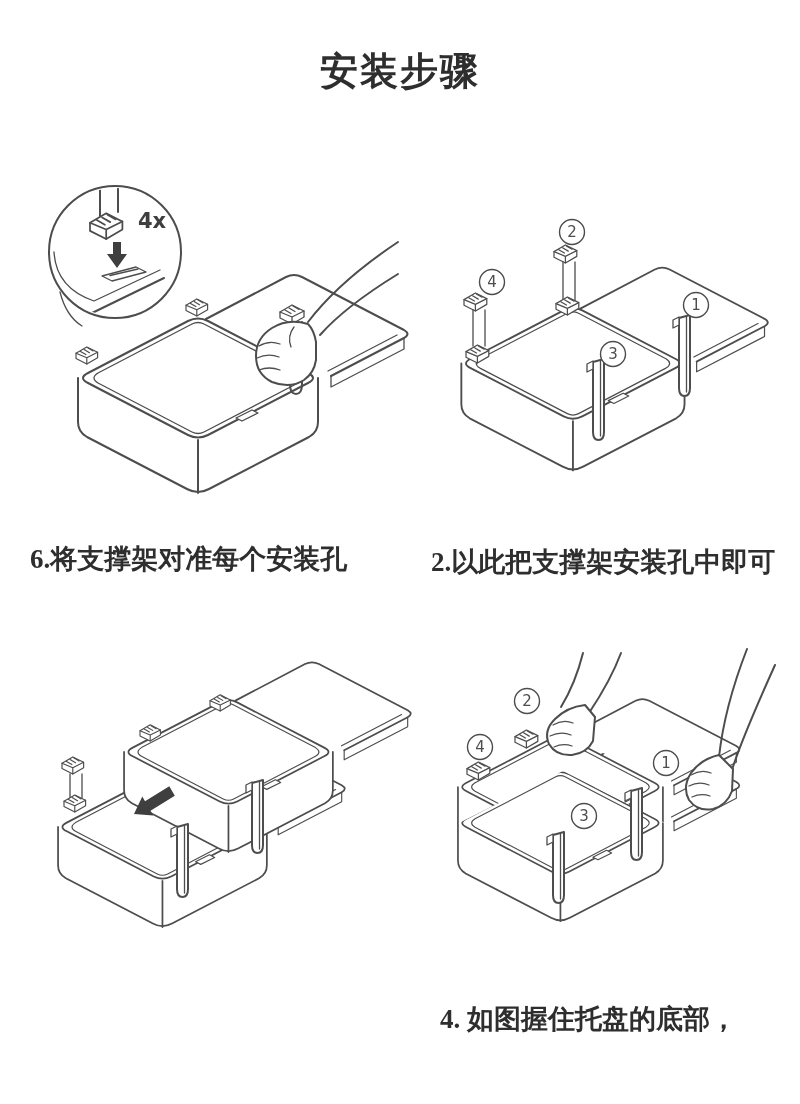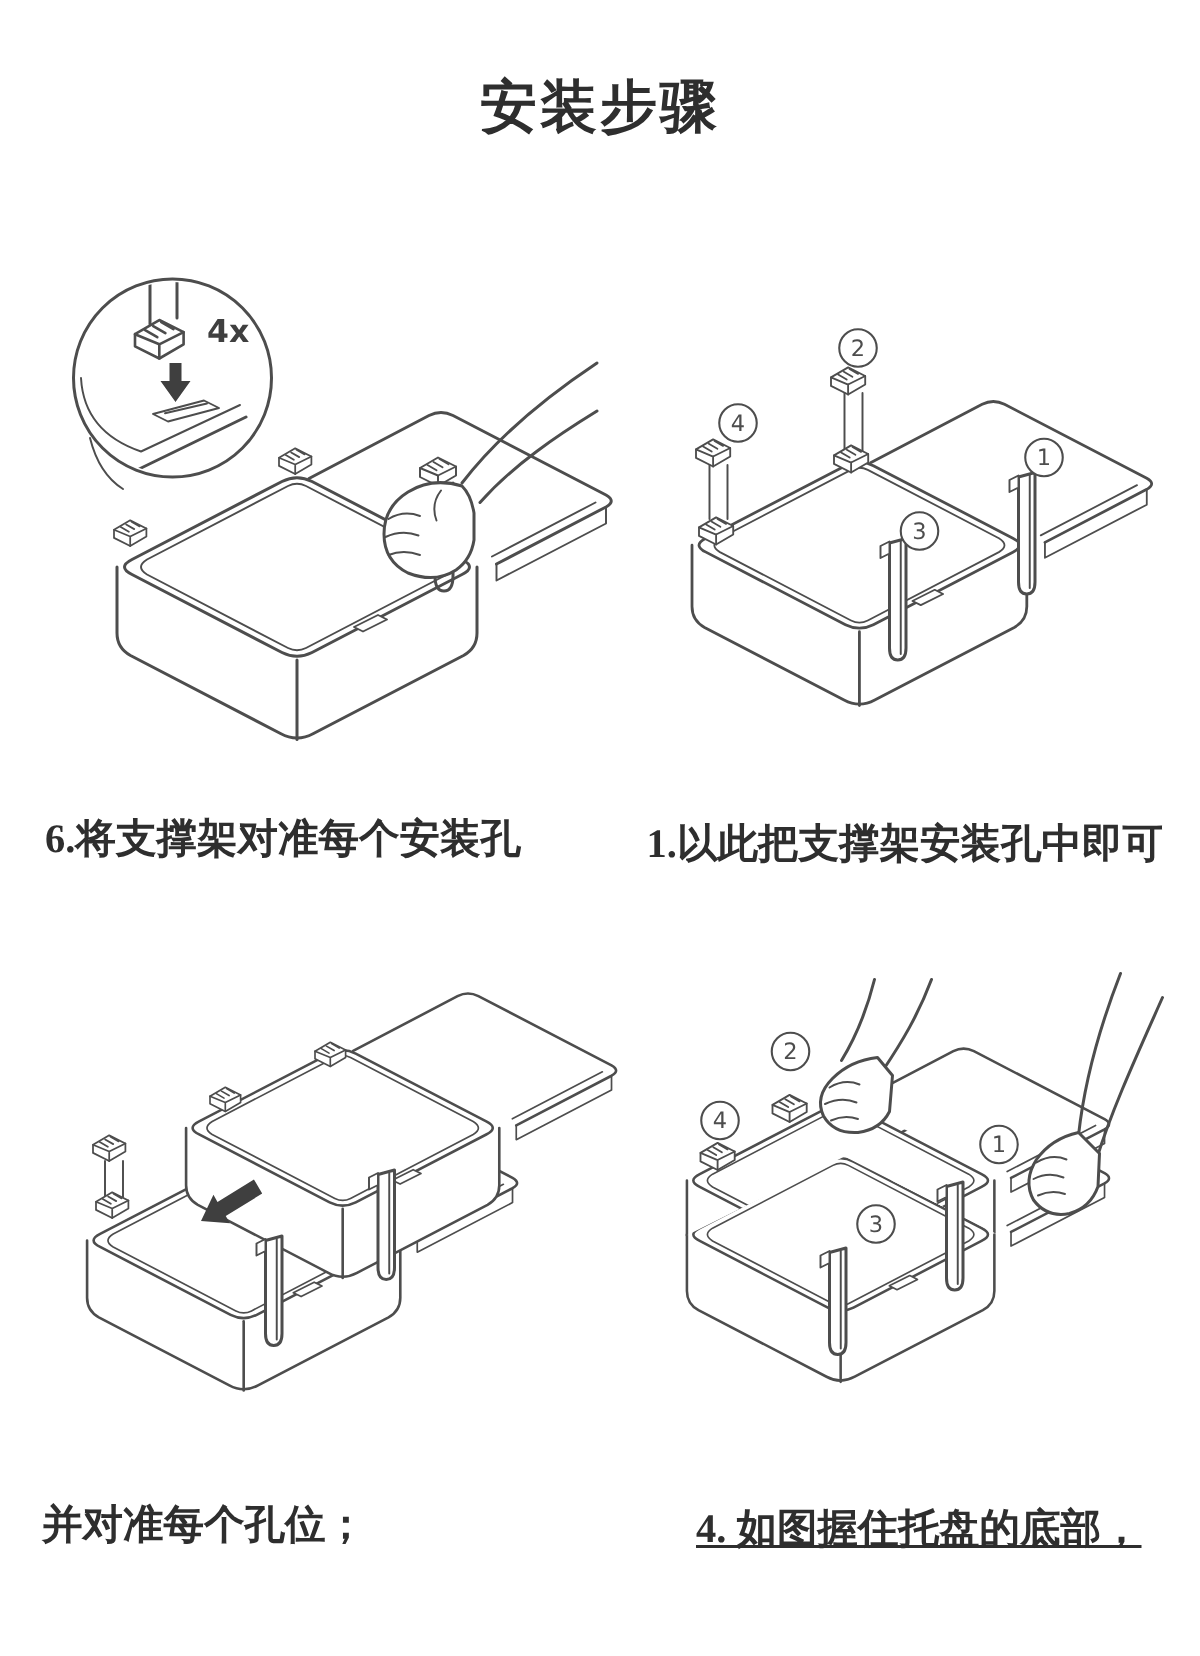--- a/index.html
+++ b/index.html
@@ -4,21 +4,21 @@
 <style>
   html,body{margin:0;padding:0;background:#ffffff;}
   .page{position:relative;width:800px;height:1104px;background:#ffffff;overflow:hidden;
         font-family:"Liberation Serif","DejaVu Serif",serif;color:#2e2e2e;border-radius:31px;}
   .title{position:absolute;top:46px;left:0;width:100%;text-align:center;
          font-size:38px;font-weight:700;letter-spacing:2px;}
   .caption{position:absolute;font-size:27px;font-weight:700;line-height:37px;white-space:nowrap;}
   #cap1{left:30px;top:541px;}
   #cap2{left:431px;top:544px;}
   #cap3{left:28px;top:998px;}
-  #cap4{left:464px;top:1001px;text-decoration:underline;}
+  #cap4{left:440px;top:1001px;}
   #cap4 .ln2{margin-left:36px;}
   svg.fig{position:absolute;overflow:visible;}
   .s{fill:none;stroke:#4d4d4d;stroke-width:2;stroke-linecap:round;stroke-linejoin:round;}
   .t{stroke-width:1.3;}
   .w{fill:#ffffff;}
   .f{fill:#ffffff;stroke:none;}
   .d{fill:#3f3f3f;stroke:none;}
   .mk circle{fill:#ffffff;stroke:#4d4d4d;stroke-width:1.4;}
   .mk text{font-family:"DejaVu Sans","Liberation Sans",sans-serif;font-size:15px;fill:#4d4d4d;}
   .q{font-family:"DejaVu Sans","Liberation Sans",sans-serif;font-size:21px;font-weight:700;fill:#3f3f3f;}
@@ -224,22 +224,21 @@
       <path class="s" d="M 340 20 C 324 56 306 95 296 128"></path>
       <path class="s w" d="M 284 110 Q 266 114 256 128 Q 247 142 254 155 Q 263 167 278 164 Q 292 160 297 146 L 298 124 Z"></path>
       <path class="s t" d="M 256 130 Q 266 124 276 128 M 254 141 Q 264 136 274 140 M 257 152 Q 266 148 275 151"></path>
     </g>
   </svg>
 
   <div class="caption" id="cap1">
     <div>6.将支撑架对准每个安装孔</div>
   </div>
   <div class="caption" id="cap2">
-    <div>1.以此把支撑架安装孔中即可</div>
+    <div>2.以此把支撑架安装孔中即可</div>
   </div>
   <div class="caption" id="cap3">
-    <div>并对准每个孔位；</div>
   </div>
   <div class="caption" id="cap4">
     <div>4. 如图握住托盘的底部，</div>
   </div>
 
 </div>
 
 </body></html>

